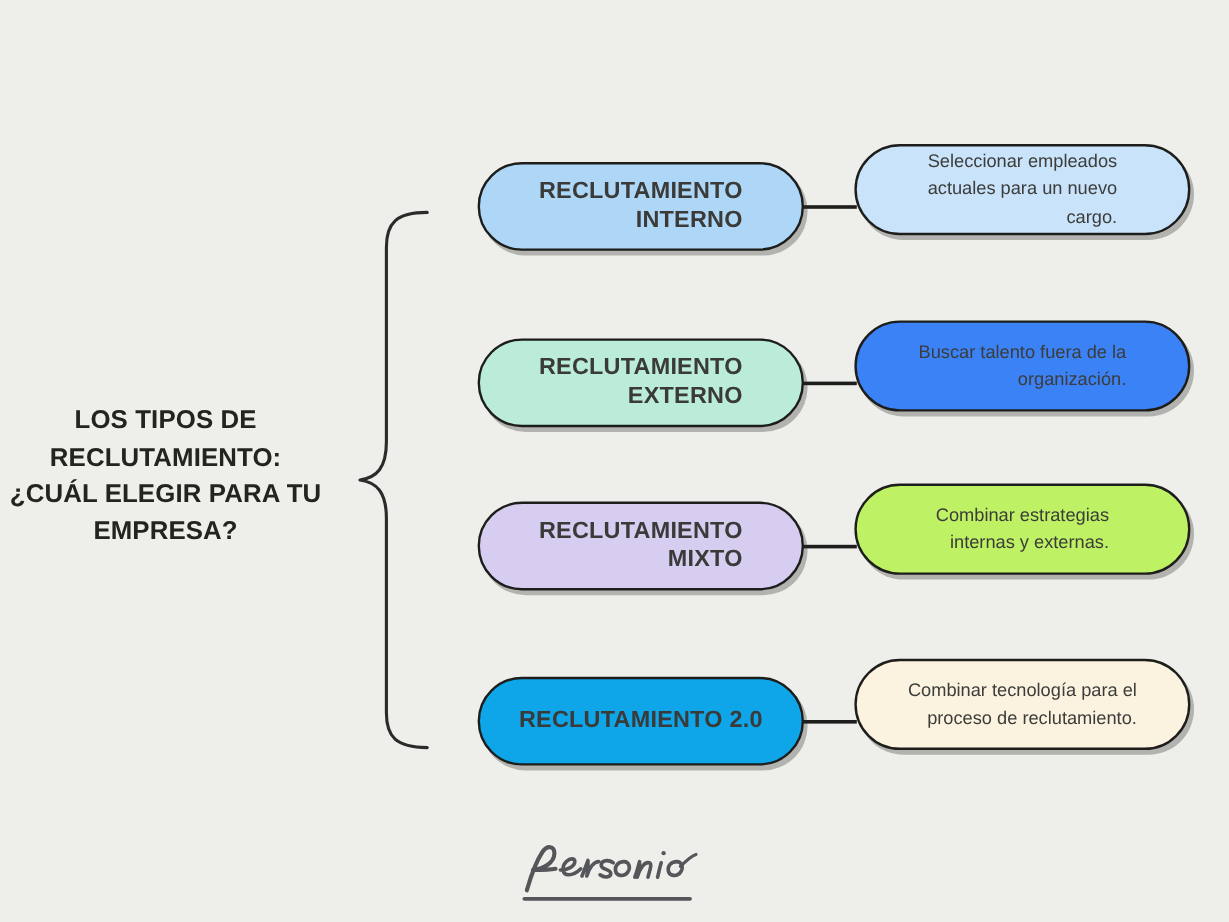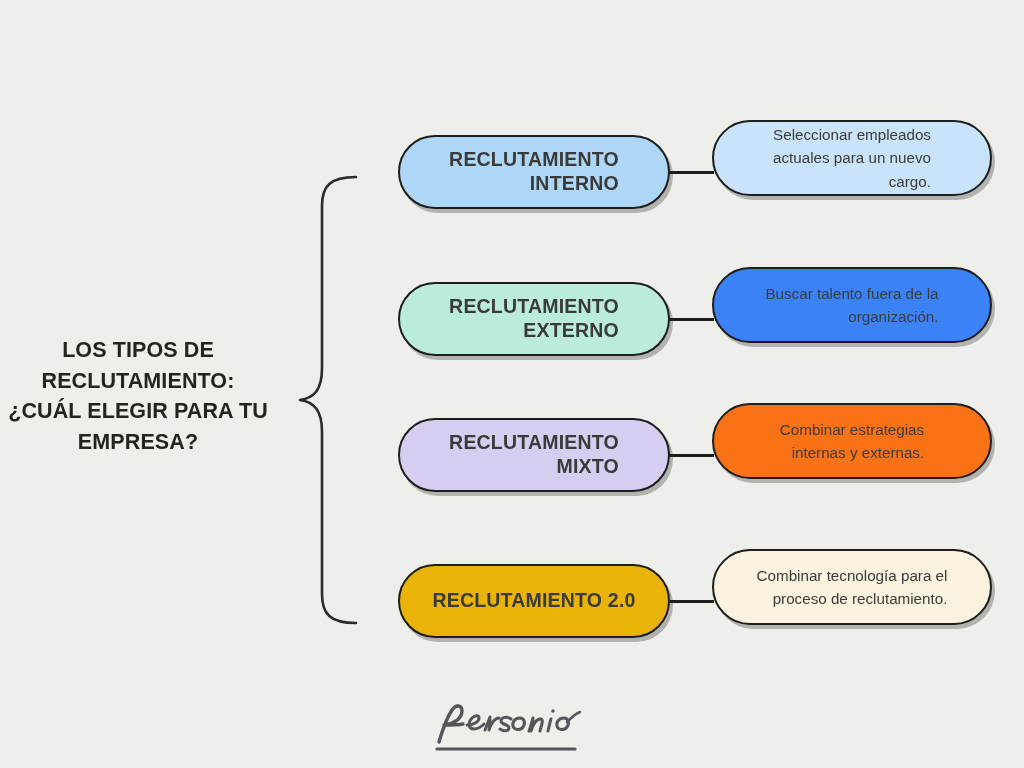--- a/index.html
+++ b/index.html
@@ -148,26 +148,26 @@
         <div class="connector"></div>
         <div class="pill pill-label" style="background: rgb(186, 236, 217);">RECLUTAMIENTO
 EXTERNO</div>
         <div class="pill pill-desc" style="background: #3b82f6;">Buscar talento fuera de la
 organización.</div>
       </div>
       <div class="row" style="top: 455px;">
         <div class="connector"></div>
         <div class="pill pill-label" style="background: rgb(214, 205, 240);">RECLUTAMIENTO
 MIXTO</div>
-        <div class="pill pill-desc" style="background: #f97316;">Combinar estrategias
+        <div class="pill pill-desc" style="background: #bef264;">Combinar estrategias
 internas y externas.</div>
       </div>
       <div class="row" style="top: 601px;">
         <div class="connector"></div>
-        <div class="pill pill-label" style="background: #eab308;">RECLUTAMIENTO 2.0</div>
+        <div class="pill pill-label" style="background: #0ea5e9;">RECLUTAMIENTO 2.0</div>
         <div class="pill pill-desc" style="background: rgb(251, 242, 223);">Combinar tecnología para el
 proceso de reclutamiento.</div>
       </div>
     </div>
 
   <div id="logo">
     <svg width="170" height="58" viewBox="0 0 170 58">
       <g fill="none" stroke="#55565a" stroke-linecap="round" stroke-linejoin="round">
 
         <path d="M12 42 C16 28, 21 16, 25 10 C29 4, 35 5, 35 11 C35 19, 26 24, 17 25 C23 25, 31 25, 36 24" stroke-width="3.4"></path>

